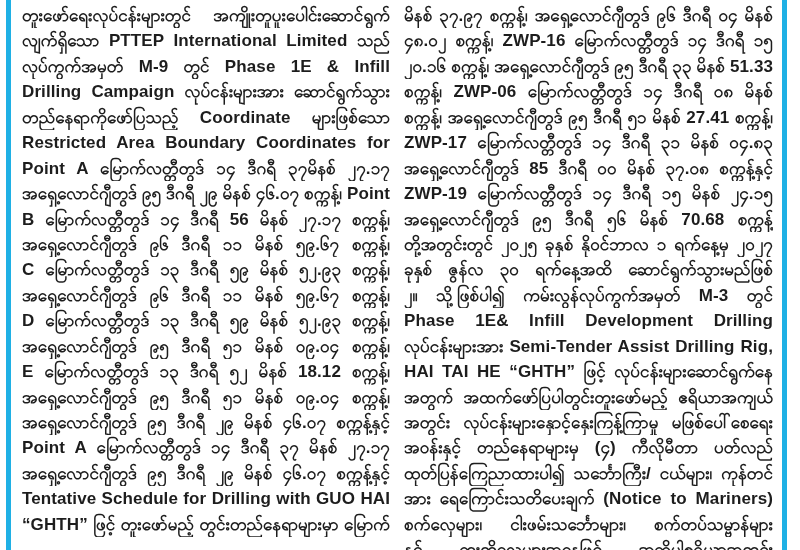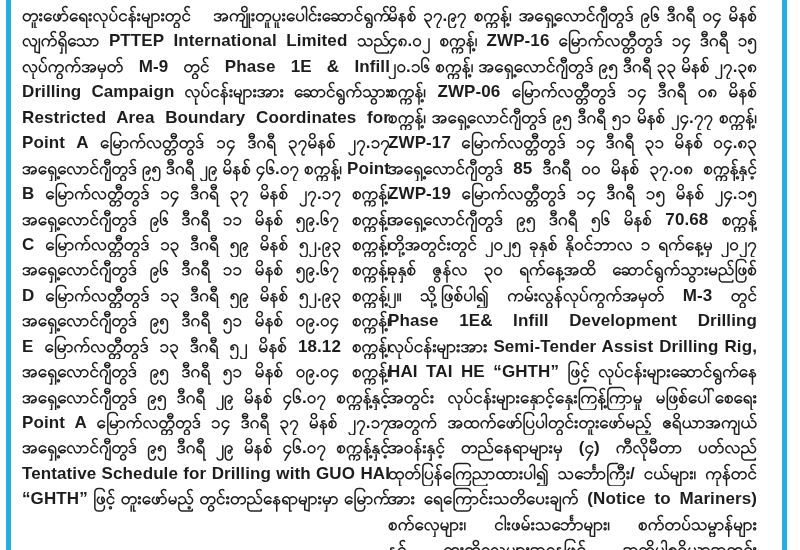--- a/index.html
+++ b/index.html
@@ -22,21 +22,21 @@
   }
   .rule-left  { left: 6px; }
   .rule-right { left: 782px; }
   .col {
     position: absolute;
     top: 3px;
     height: 547px;
     overflow: hidden;
   }
   .col-left  { left: 22px;  width: 368px; }
-  .col-right { left: 388px; width: 369px; }
+  .col-right { left: 404px; width: 369px; }
   .line {
     height: 25.45px;
     line-height: 25.45px;
     font-size: 17px;
     text-align: justify;
     text-align-last: justify;
     overflow: hidden;
     letter-spacing: 0.1px;
   }
 </style>
@@ -45,55 +45,56 @@
 
 <div class="page">
   <div class="rule rule-left"></div>
   <div class="rule rule-right"></div>
 
   <div class="col col-left">
       <div class="line">တူးဖော်ရေးလုပ်ငန်းများတွင် အကျိုးတူပူးပေါင်းဆောင်ရွက်</div>
       <div class="line">လျက်ရှိသော PTTEP International Limited သည် ကမ်းလွန်</div>
       <div class="line">လုပ်ကွက်အမှတ် M-9 တွင် Phase 1E &amp; Infill Development</div>
       <div class="line">Drilling Campaign လုပ်ငန်းများအား ဆောင်ရွက်သွားမည့်</div>
+      <div class="line">တည်နေရာကိုဖော်ပြသည့် Coordinate များဖြစ်သော</div>
       <div class="line">Restricted Area Boundary Coordinates for 1E&amp; Infilled</div>
       <div class="line">Point A မြောက်လတ္တီတွဒ် ၁၄ ဒီဂရီ ၃၇မိနစ် ၂၇.၁၇ စက္ကန့်၊</div>
       <div class="line">အရှေ့လောင်ဂျီတွဒ် ၉၅ ဒီဂရီ ၂၉ မိနစ် ၄၆.၀၇ စက္ကန့်၊ Point</div>
-      <div class="line">B မြောက်လတ္တီတွဒ် ၁၄ ဒီဂရီ ၃၇ မိနစ် ၂၇.၁၇ စက္ကန့်၊</div>
+      <div class="line">B မြောက်လတ္တီတွဒ် ၁၄ ဒီဂရီ 56 မိနစ် ၂၇.၁၇ စက္ကန့်၊</div>
       <div class="line">အရှေ့လောင်ဂျီတွဒ် ၉၆ ဒီဂရီ ၁၁ မိနစ် ၅၉.၆၇ စက္ကန့်၊ Point</div>
       <div class="line">C မြောက်လတ္တီတွဒ် ၁၃ ဒီဂရီ ၅၉ မိနစ် ၅၂.၉၃ စက္ကန့်၊</div>
       <div class="line">အရှေ့လောင်ဂျီတွဒ် ၉၆ ဒီဂရီ ၁၁ မိနစ် ၅၉.၆၇ စက္ကန့်၊ Point</div>
       <div class="line">D မြောက်လတ္တီတွဒ် ၁၃ ဒီဂရီ ၅၉ မိနစ် ၅၂.၉၃ စက္ကန့်၊</div>
       <div class="line">အရှေ့လောင်ဂျီတွဒ် ၉၅ ဒီဂရီ ၅၁ မိနစ် ၀၉.၀၄ စက္ကန့်၊ Point</div>
       <div class="line">E မြောက်လတ္တီတွဒ် ၁၃ ဒီဂရီ ၅၂ မိနစ် 18.12 စက္ကန့်၊</div>
       <div class="line">အရှေ့လောင်ဂျီတွဒ် ၉၅ ဒီဂရီ ၅၁ မိနစ် ၀၉.၀၄ စက္ကန့်၊ Point</div>
       <div class="line">အရှေ့လောင်ဂျီတွဒ် ၉၅ ဒီဂရီ ၂၉ မိနစ် ၄၆.၀၇ စက္ကန့်နှင့်</div>
       <div class="line">Point A မြောက်လတ္တီတွဒ် ၁၄ ဒီဂရီ ၃၇ မိနစ် ၂၇.၁၇ စက္ကန့်၊</div>
       <div class="line">အရှေ့လောင်ဂျီတွဒ် ၉၅ ဒီဂရီ ၂၉ မိနစ် ၄၆.၀၇ စက္ကန့်နှင့်</div>
       <div class="line">Tentative Schedule for Drilling with GUO HAI TAI HE</div>
       <div class="line">“GHTH” ဖြင့် တူးဖော်မည့် တွင်းတည်နေရာများမှာ မြောက်လတ္တီတွဒ် ၁၄ ဒီဂရီ</div>
     </div>
 
   <div class="col col-right">
       <div class="line">မိနစ် ၃၇.၉၇ စက္ကန့်၊ အရှေ့လောင်ဂျီတွဒ် ၉၆ ဒီဂရီ ၀၄ မိနစ်</div>
       <div class="line">၄၈.၀၂ စက္ကန့်၊ ZWP-16 မြောက်လတ္တီတွဒ် ၁၄ ဒီဂရီ ၁၅ မိနစ်</div>
-      <div class="line">၂၀.၁၆ စက္ကန့်၊ အရှေ့လောင်ဂျီတွဒ် ၉၅ ဒီဂရီ ၃၃ မိနစ် ၂၇.၃၈</div>
+      <div class="line">၂၀.၁၆ စက္ကန့်၊ အရှေ့လောင်ဂျီတွဒ် ၉၅ ဒီဂရီ ၃၃ မိနစ် 51.33</div>
       <div class="line">စက္ကန့်၊ ZWP-06 မြောက်လတ္တီတွဒ် ၁၄ ဒီဂရီ ၀၈ မိနစ် ၂၈.၆၈</div>
-      <div class="line">စက္ကန့်၊ အရှေ့လောင်ဂျီတွဒ် ၉၅ ဒီဂရီ ၅၁ မိနစ် ၂၄.၇၇ စက္ကန့်၊</div>
+      <div class="line">စက္ကန့်၊ အရှေ့လောင်ဂျီတွဒ် ၉၅ ဒီဂရီ ၅၁ မိနစ် 27.41 စက္ကန့်၊</div>
       <div class="line">ZWP-17 မြောက်လတ္တီတွဒ် ၁၄ ဒီဂရီ ၃၁ မိနစ် ၀၄.၈၃ စက္ကန့်၊</div>
       <div class="line">အရှေ့လောင်ဂျီတွဒ် 85 ဒီဂရီ ၀၀ မိနစ် ၃၇.၀၈ စက္ကန့်နှင့်</div>
       <div class="line">ZWP-19 မြောက်လတ္တီတွဒ် ၁၄ ဒီဂရီ ၁၅ မိနစ် ၂၄.၁၅ စက္ကန့်၊</div>
       <div class="line">အရှေ့လောင်ဂျီတွဒ် ၉၅ ဒီဂရီ ၅၆ မိနစ် 70.68 စက္ကန့်</div>
       <div class="line">တို့အတွင်းတွင် ၂၀၂၅ ခုနှစ် နိုဝင်ဘာလ ၁ ရက်နေ့မှ ၂၀၂၇</div>
       <div class="line">ခုနှစ် ဇွန်လ ၃၀ ရက်နေ့အထိ ဆောင်ရွက်သွားမည်ဖြစ်ပါသည်။</div>
       <div class="line">၂။ သို့ဖြစ်ပါ၍ ကမ်းလွန်လုပ်ကွက်အမှတ် M-3 တွင်</div>
       <div class="line">Phase 1E&amp; Infill Development Drilling Campaign</div>
       <div class="line">လုပ်ငန်းများအား Semi-Tender Assist Drilling Rig, GUO</div>
       <div class="line">HAI TAI HE “GHTH” ဖြင့် လုပ်ငန်းများဆောင်ရွက်နေစဉ်ကာလ</div>
+      <div class="line">အတွက် အထက်ဖော်ပြပါတွင်းတူးဖော်မည့် ဧရိယာအကျယ်</div>
       <div class="line">အတွင်း လုပ်ငန်းများနှောင့်နှေးကြန့်ကြာမှု မဖြစ်ပေါ်စေရေး</div>
-      <div class="line">အတွက် အထက်ဖော်ပြပါတွင်းတူးဖော်မည့် ဧရိယာအကျယ်</div>
       <div class="line">အဝန်းနှင့် တည်နေရာများမှ (၄) ကီလိုမီတာ ပတ်လည်အတွင်း</div>
       <div class="line">ထုတ်ပြန်ကြေညာထားပါ၍ သင်္ဘောကြီး/ ငယ်များ၊ ကုန်တင်</div>
       <div class="line">အား ရေကြောင်းသတိပေးချက် (Notice to Mariners)</div>
       <div class="line">စက်လှေများ၊ ငါးဖမ်းသင်္ဘောများ၊ စက်တပ်သမ္ဗာန်များ</div>
       <div class="line">နှင့် ကူးတို့လှေများအနေဖြင့် အဆိုပါဧရိယာအတွင်း ဖြတ်သန်း</div>
     </div>
 </div>
 
 </body></html>

